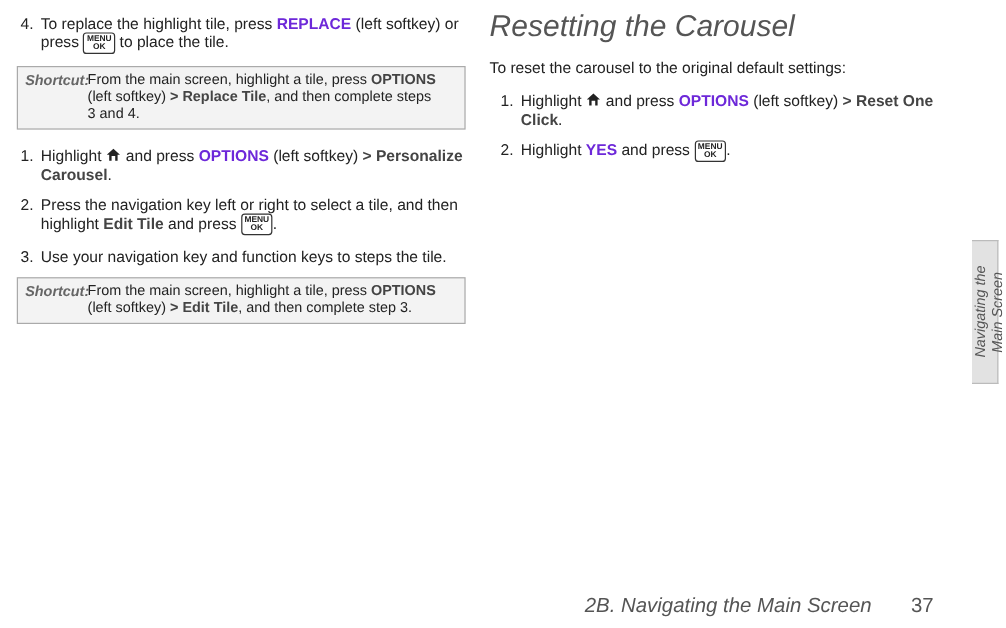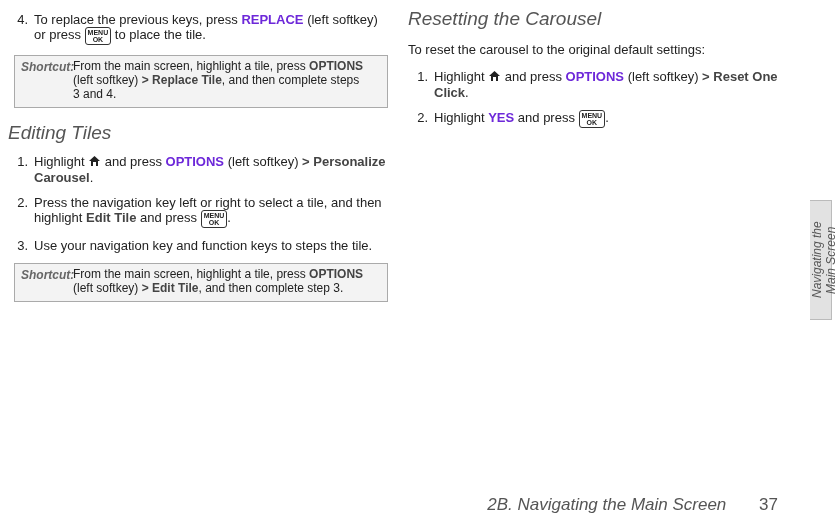--- a/index.html
+++ b/index.html
@@ -77,21 +77,21 @@
     font-weight: bold;
     font-style: italic;
     color: #666;
   }
   .shortcut-body {
     margin-left: 52px;
     margin-top: -15px;
   }
   .h2 {
     font-style: italic;
-    font-size: 19px;
+    font-size: 25px;
     color: #555;
     margin: 4px 0 10px 0;
   }
   .para {
     margin: 12px 0 10px 0;
     line-height: 1.3;
   }
   .side-tab {
     position: absolute;
     right: 6px;
@@ -124,32 +124,31 @@
   }
 </style>
 </head>
 <body>
 
 <div class="page">
   <div class="col">
     <div class="step">
       <div class="step-num">4.</div>
       <div class="step-text">
-        <span>To replace the previous keys, press </span><span class="bold-dark">REPLACE</span><span> (left softkey) or press </span><span class="ok-key">MENU<br>OK</span><span> to place the tile.</span>
+        <span>To replace the highlight tile, press </span><span class="bold-dark">REPLACE</span><span> (left softkey) or press </span><span class="ok-key">MENU<br>OK</span><span> to place the tile.</span>
       </div>
     </div>
 
     <div class="shortcut-box">
       <span class="shortcut-label">Shortcut:</span>
       <div class="shortcut-body">
         <span>From the main screen, highlight a tile, press </span><span class="bold">OPTIONS</span><span> (left softkey) </span><span class="gt">&gt;</span><span class="bold"> Replace Tile</span><span>, and then complete steps 3 and 4.</span>
       </div>
     </div>
 
-    <div class="h2">Editing Tiles</div>
 
 
     <div class="step">
       <div class="step-num">1.</div>
       <div class="step-text">
         <span>Highlight </span><span class="home-icon"><svg width="13" height="12" viewBox="0 0 13 12">
               <path d="M1 6 L6.5 1 L12 6 L10 6 L10 11 L8 11 L8 7 L5 7 L5 11 L3 11 L3 6 Z" fill="#222"></path>
             </svg></span><span> and press </span><span class="bold-dark">OPTIONS</span><span> (left softkey) </span><span class="gt">&gt;</span><span class="bold"> Personalize Carousel</span><span>.</span>
       </div>
     </div>

